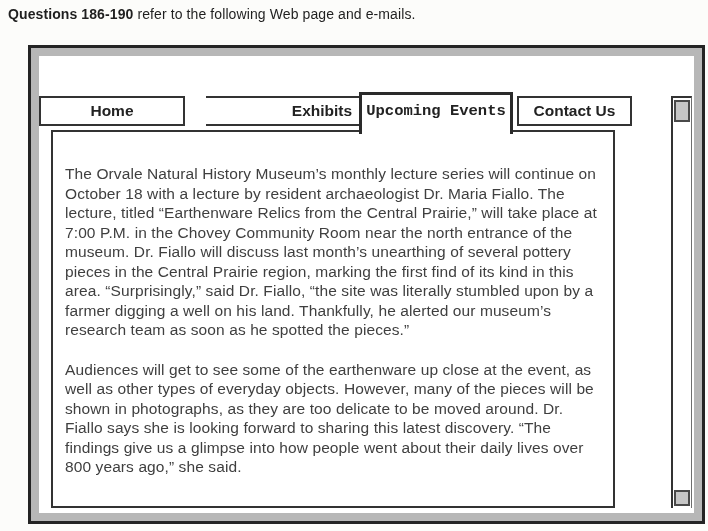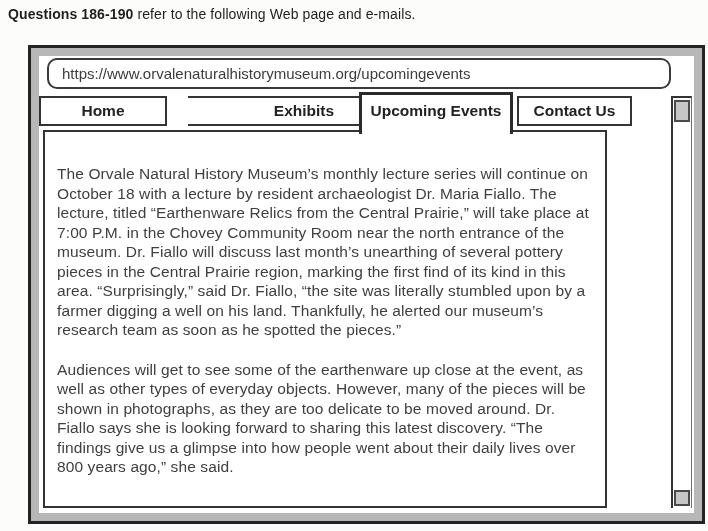--- a/index.html
+++ b/index.html
@@ -58,35 +58,36 @@
     top: 0; height: 30px;
     border: 2px solid #333333;
     background: #ffffff;
     font-size: 15.5px;
     font-weight: bold;
     color: #222222;
     text-align: center;
     line-height: 26px;
     cursor: default;
   }
-  .tab-home     { left: 0;     width: 128px; }
-  .tab-exhibits { left: 149px; width: 187px; border-left: none; padding-left: 47px; }
+  .tab-home     { left: 0;     width: 146px; }
+  .tab-exhibits { left: 167px; width: 187px; border-left: none; padding-left: 47px; }
   .tab-contact  { left: 478px; width: 115px; }
   .tab-active {
     left: 320px; width: 154px;
     top: -4px; height: 42px;
     border: 3px solid #2a2a2a;
     border-bottom: none;
     line-height: 32px;
     z-index: 3;
+    font-family: Liberation Mono, monospace;
   }
 
   .content-box {
     position: absolute;
-    left: 4px; top: 74px;
+    left: 12px; top: 74px;
     width: 564px; height: 378px;
     border: 2px solid #333333;
     background: #ffffff;
     z-index: 1;
     padding: 32px 12px 0 12px;
     overflow: hidden;
   }
   .content-box p {
     font-size: 15.5px;
     line-height: 19.5px;
@@ -118,21 +119,20 @@
 </head>
 <body>
 
 <div class="page-header">
   <b>Questions 186-190</b><span> refer to the following Web page and e-mails.</span>
 </div>
 
 <div class="browser-window">
   <div class="window-inner">
 
-    <div class="url-bar">https://www.orvalenaturalhistorymuseum.org/upcomingevents</div>
 
     <div class="tab-row">
       <div class="tab tab-home">Home</div>
       <div class="tab tab-exhibits">Exhibits</div>
       <div class="tab tab-contact">Contact Us</div>
       <div class="tab tab-active">Upcoming Events</div>
     </div>
 
     <div class="content-box">
       <p>The Orvale Natural History Museum’s monthly lecture series will continue on October 18 with a lecture by resident archaeologist Dr. Maria Fiallo. The lecture, titled “Earthenware Relics from the Central Prairie,” will take place at 7:00 P.M. in the Chovey Community Room near the north entrance of the museum. Dr. Fiallo will discuss last month’s unearthing of several pottery pieces in the Central Prairie region, marking the first find of its kind in this area. “Surprisingly,” said Dr. Fiallo, “the site was literally stumbled upon by a farmer digging a well on his land. Thankfully, he alerted our museum’s research team as soon as he spotted the pieces.”</p>

